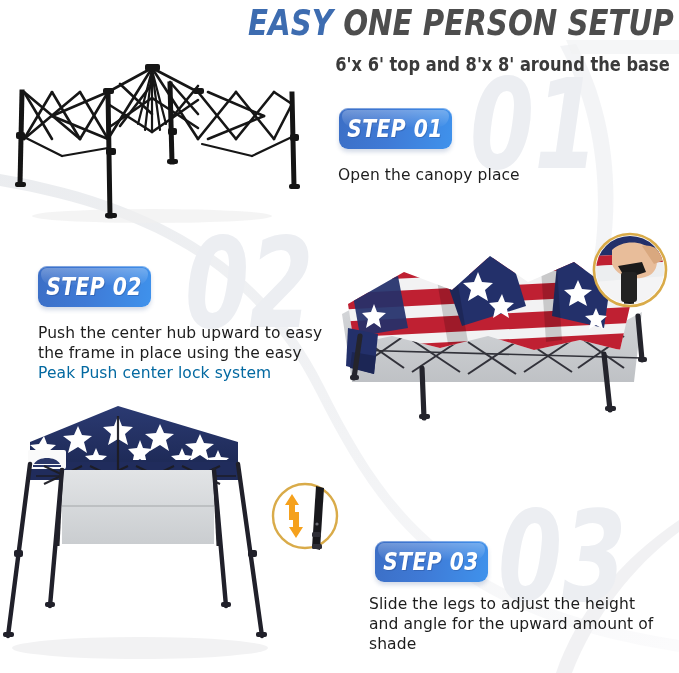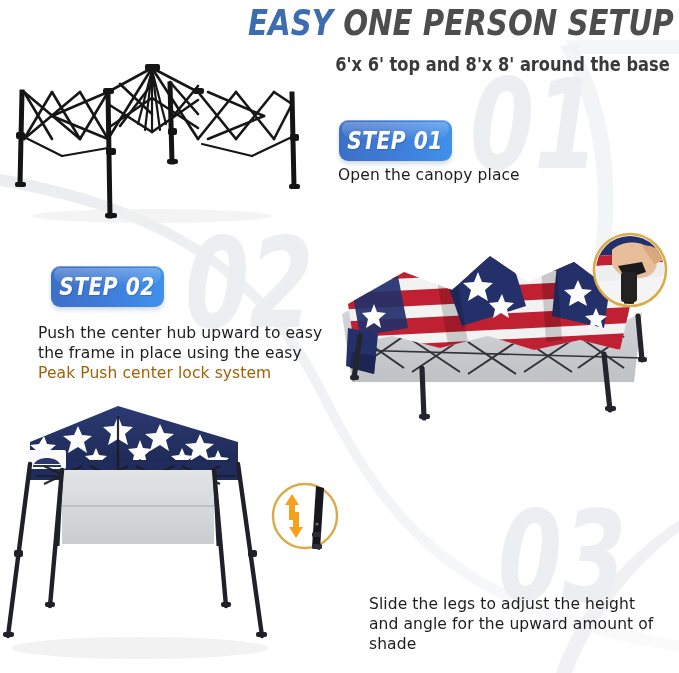--- a/index.html
+++ b/index.html
@@ -51,22 +51,22 @@
     pointer-events:none;
   }
   .badge-text{
     position:relative; z-index:2;
     font-family:"DejaVu Sans Condensed","Liberation Sans Narrow","Liberation Sans", sans-serif;
     font-weight:bold; font-style:italic; color:#ffffff;
     font-size:25px; letter-spacing:0.5px; white-space:nowrap;
     transform:scaleX(0.9); transform-origin:center;
     text-shadow: 1px 1px 0 rgba(30,60,120,0.30);
   }
-  #badge-1{ left:339px; top:120px; width:113px; height:41px; }
-  #badge-2{ left:38px;  top:266px; width:113px; height:41px;margin-left:13px; }
+  #badge-1{ left:339px; top:108px; width:113px; height:41px; }
+  #badge-2{ left:38px;  top:266px; width:113px; height:41px; }
   #badge-3{ left:375px; top:541px; width:113px; height:41px; }
 
   
   .wm{
     position:absolute; color:#eceef2;
     font-family:"DejaVu Sans Condensed","Liberation Sans Narrow","Liberation Sans", sans-serif;
     font-weight:bold; font-style:italic; line-height:0.78;
     user-select:none; white-space:nowrap;
     transform:scaleX(0.82); transform-origin:left top;
   }
@@ -76,21 +76,21 @@
 
   
   .step-text{
     position:absolute; color:#1d1d1d;
     font-family:"DejaVu Sans","Liberation Sans", sans-serif;
     font-size:15.5px; line-height:1.30; letter-spacing:0.1px;
   }
   #text-1{ left:338px; top:165px; width:300px; }
   #text-2{ left:38px;  top:323px; width:290px; }
   #text-3{ left:369px; top:594px; width:290px; }
-  .hl{ color:#a16207; }
+  .hl{ color:#0369a1; }
 
   
   .art{ position:absolute; }
   #art-frame { left:2px;   top:44px;  width:312px; height:186px; }
   #art-flag  { left:312px; top:232px; width:367px; height:190px; }
   #art-canopy{ left:0px;   top:398px; width:292px; height:275px; }
   #art-legicon{ left:266px; top:472px; width:78px; height:88px; }
   svg{ display:block; overflow:visible; }
 </style>
 </head>
@@ -141,20 +141,23 @@
     <span>Open the canopy place</span>
   </div>
 
   <div class="badge" id="badge-2">
     <span class="badge-text">STEP 02</span>
   </div>
   <div class="step-text" id="text-2">
     <span>Push the center hub upward to easy the frame in place using the easy </span><span class="hl">Peak Push center lock system</span>
   </div>
 
+  <div class="badge" id="badge-3">
+    <span class="badge-text">STEP 03</span>
+  </div>
   <div class="step-text" id="text-3">
     <span>Slide the legs to adjust the height and angle for the upward amount of shade</span>
   </div>
 
   <div class="art" id="art-frame">
     <svg width="312" height="186" viewBox="0 0 312 186">
       <g stroke="#161616" fill="none" stroke-linecap="round">
 
         <ellipse cx="150" cy="172" rx="120" ry="7" fill="#f0f0f0" stroke="none" opacity="0.7"></ellipse>
 

